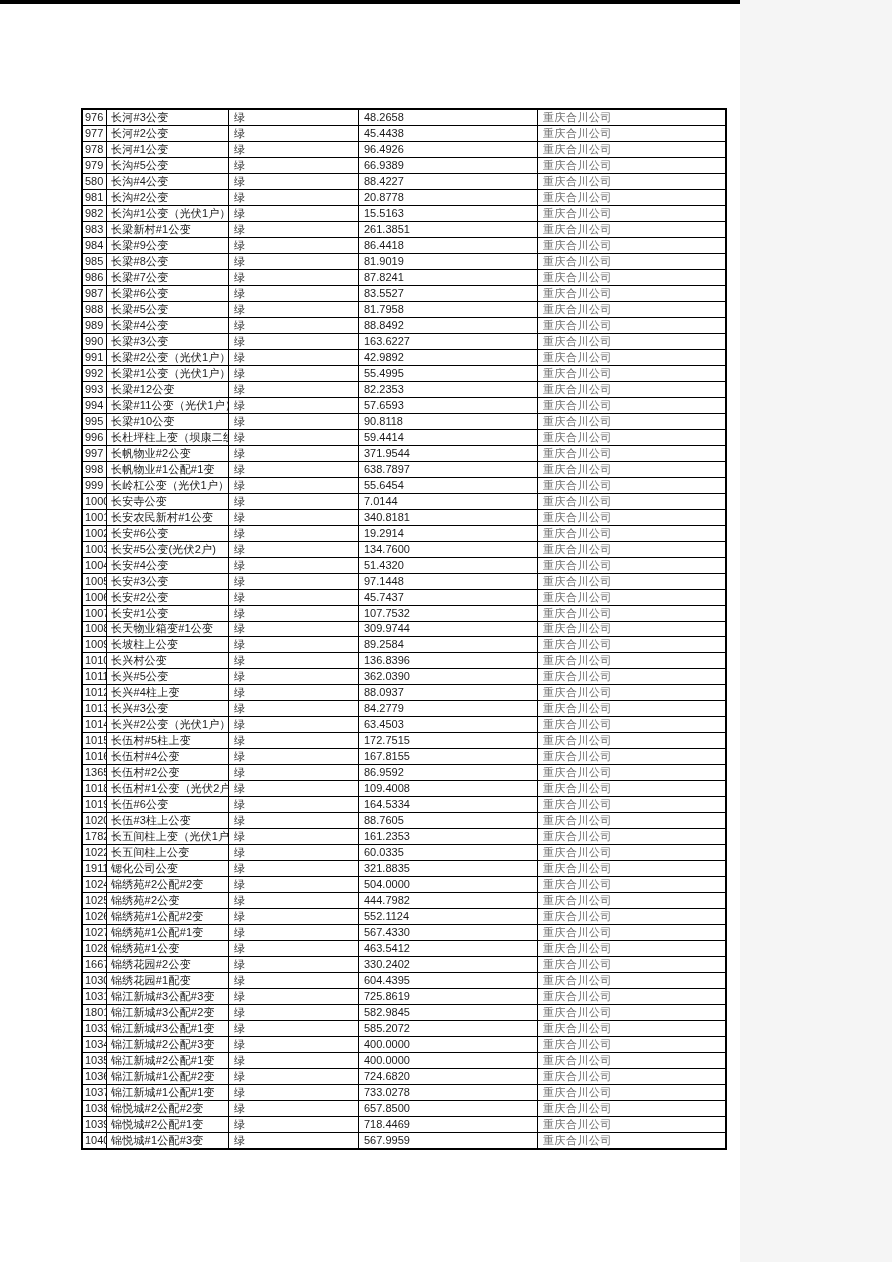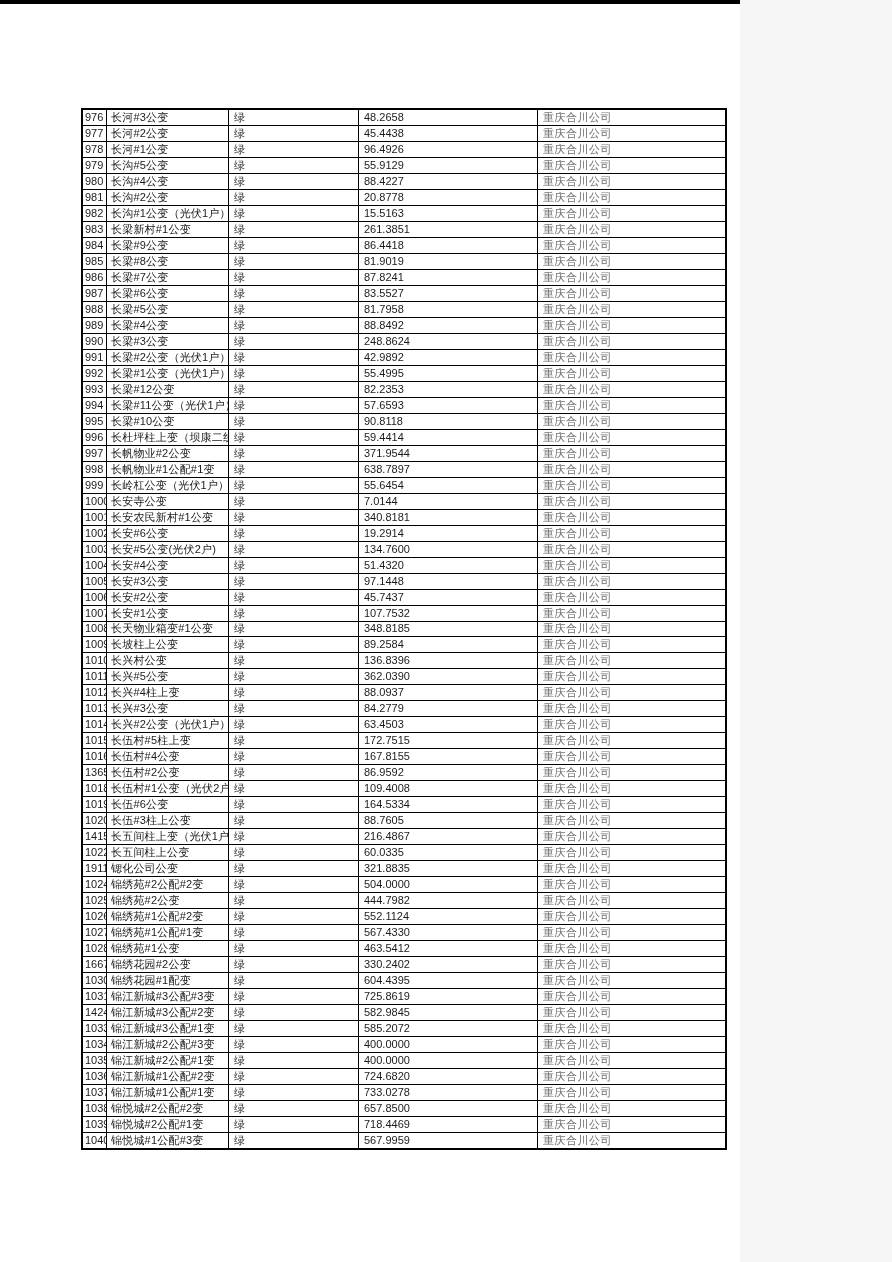--- a/index.html
+++ b/index.html
@@ -95,25 +95,25 @@
         <div class="cell c-id">978</div>
         <div class="cell c-name">长河#1公变</div>
         <div class="cell c-status">绿</div>
         <div class="cell c-value">96.4926</div>
         <div class="cell c-company">重庆合川公司</div>
       </div>
       <div class="row">
         <div class="cell c-id">979</div>
         <div class="cell c-name">长沟#5公变</div>
         <div class="cell c-status">绿</div>
-        <div class="cell c-value">55.9129</div>
-        <div class="cell c-company">重庆合川公司</div>
-      </div>
-      <div class="row">
-        <div class="cell c-id">980</div>
+        <div class="cell c-value">66.9389</div>
+        <div class="cell c-company">重庆合川公司</div>
+      </div>
+      <div class="row">
+        <div class="cell c-id">580</div>
         <div class="cell c-name">长沟#4公变</div>
         <div class="cell c-status">绿</div>
         <div class="cell c-value">88.4227</div>
         <div class="cell c-company">重庆合川公司</div>
       </div>
       <div class="row">
         <div class="cell c-id">981</div>
         <div class="cell c-name">长沟#2公变</div>
         <div class="cell c-status">绿</div>
         <div class="cell c-value">20.8778</div>
@@ -172,21 +172,21 @@
         <div class="cell c-id">989</div>
         <div class="cell c-name">长梁#4公变</div>
         <div class="cell c-status">绿</div>
         <div class="cell c-value">88.8492</div>
         <div class="cell c-company">重庆合川公司</div>
       </div>
       <div class="row">
         <div class="cell c-id">990</div>
         <div class="cell c-name">长梁#3公变</div>
         <div class="cell c-status">绿</div>
-        <div class="cell c-value">248.8624</div>
+        <div class="cell c-value">163.6227</div>
         <div class="cell c-company">重庆合川公司</div>
       </div>
       <div class="row">
         <div class="cell c-id">991</div>
         <div class="cell c-name">长梁#2公变（光伏1户）</div>
         <div class="cell c-status">绿</div>
         <div class="cell c-value">42.9892</div>
         <div class="cell c-company">重庆合川公司</div>
       </div>
       <div class="row">
@@ -298,21 +298,21 @@
         <div class="cell c-id">1007</div>
         <div class="cell c-name">长安#1公变</div>
         <div class="cell c-status">绿</div>
         <div class="cell c-value">107.7532</div>
         <div class="cell c-company">重庆合川公司</div>
       </div>
       <div class="row">
         <div class="cell c-id">1008</div>
         <div class="cell c-name">长天物业箱变#1公变</div>
         <div class="cell c-status">绿</div>
-        <div class="cell c-value">348.8185</div>
+        <div class="cell c-value">309.9744</div>
         <div class="cell c-company">重庆合川公司</div>
       </div>
       <div class="row">
         <div class="cell c-id">1009</div>
         <div class="cell c-name">长坡柱上公变</div>
         <div class="cell c-status">绿</div>
         <div class="cell c-value">89.2584</div>
         <div class="cell c-company">重庆合川公司</div>
       </div>
       <div class="row">
@@ -386,24 +386,24 @@
         <div class="cell c-company">重庆合川公司</div>
       </div>
       <div class="row">
         <div class="cell c-id">1020</div>
         <div class="cell c-name">长伍#3柱上公变</div>
         <div class="cell c-status">绿</div>
         <div class="cell c-value">88.7605</div>
         <div class="cell c-company">重庆合川公司</div>
       </div>
       <div class="row">
-        <div class="cell c-id">1415</div>
+        <div class="cell c-id">1782</div>
         <div class="cell c-name">长五间柱上变（光伏1户小</div>
         <div class="cell c-status">绿</div>
-        <div class="cell c-value">216.4867</div>
+        <div class="cell c-value">161.2353</div>
         <div class="cell c-company">重庆合川公司</div>
       </div>
       <div class="row">
         <div class="cell c-id">1022</div>
         <div class="cell c-name">长五间柱上公变</div>
         <div class="cell c-status">绿</div>
         <div class="cell c-value">60.0335</div>
         <div class="cell c-company">重庆合川公司</div>
       </div>
       <div class="row">
@@ -463,21 +463,21 @@
         <div class="cell c-company">重庆合川公司</div>
       </div>
       <div class="row">
         <div class="cell c-id">1031</div>
         <div class="cell c-name">锦江新城#3公配#3变</div>
         <div class="cell c-status">绿</div>
         <div class="cell c-value">725.8619</div>
         <div class="cell c-company">重庆合川公司</div>
       </div>
       <div class="row">
-        <div class="cell c-id">1424</div>
+        <div class="cell c-id">1801</div>
         <div class="cell c-name">锦江新城#3公配#2变</div>
         <div class="cell c-status">绿</div>
         <div class="cell c-value">582.9845</div>
         <div class="cell c-company">重庆合川公司</div>
       </div>
       <div class="row">
         <div class="cell c-id">1033</div>
         <div class="cell c-name">锦江新城#3公配#1变</div>
         <div class="cell c-status">绿</div>
         <div class="cell c-value">585.2072</div>

